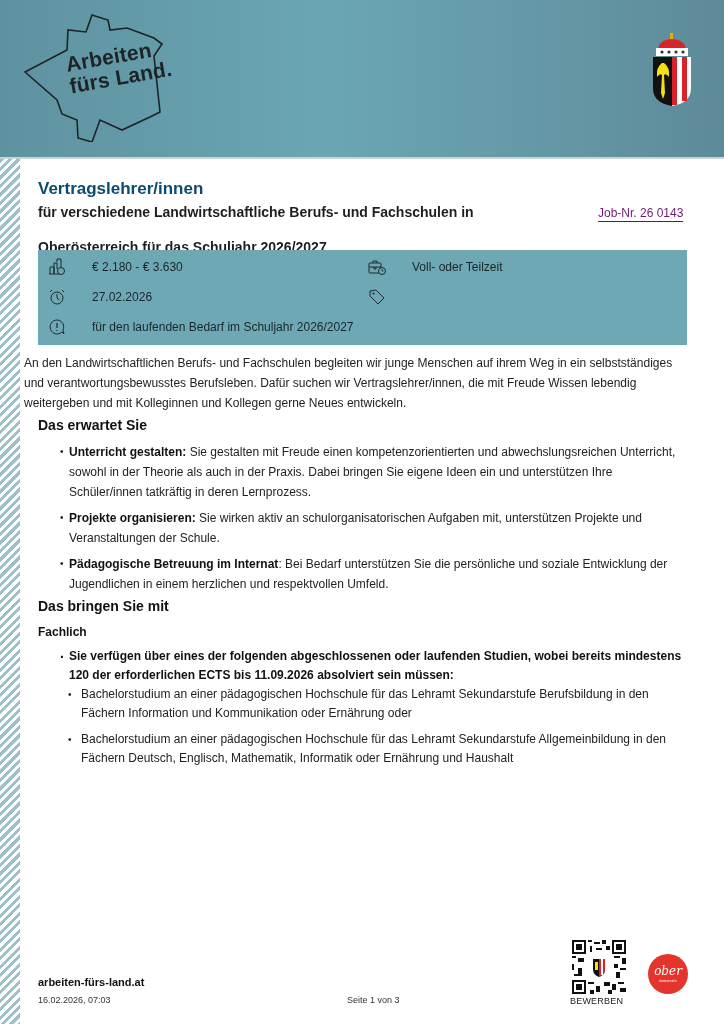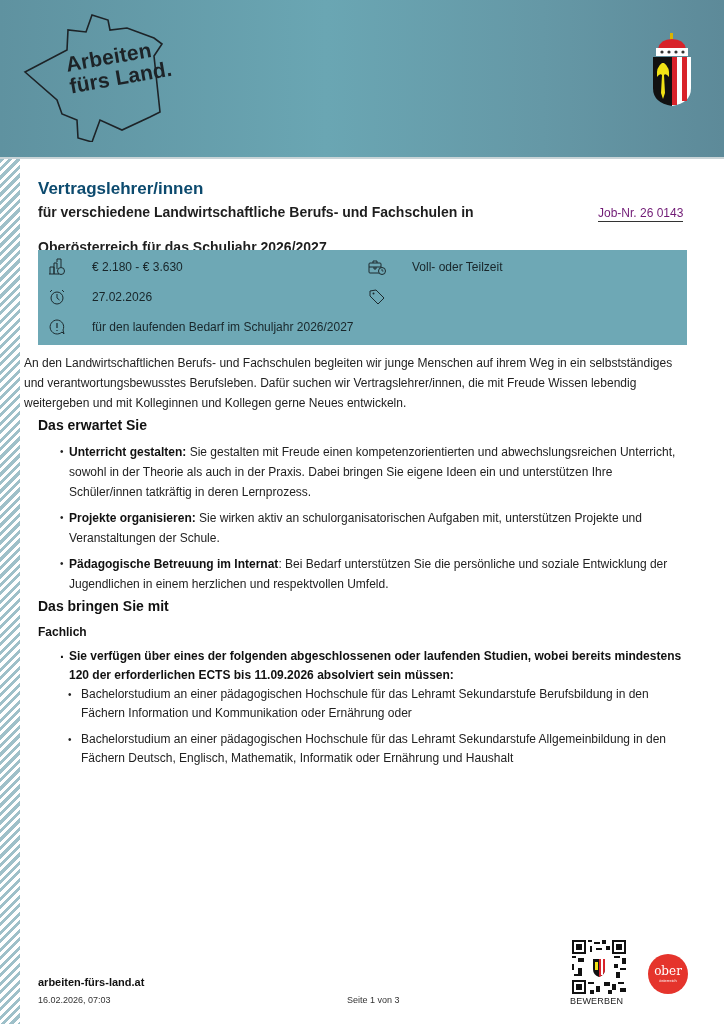--- a/index.html
+++ b/index.html
@@ -52,21 +52,21 @@
   .sub-bullets { position: absolute; left: 68px; top: 685px; width: 620px; list-style: none; }
   .sub-bullets li { position: relative; padding-left: 13px; font-size: 12px; line-height: 19px; color: #222; margin-bottom: 7px; }
   .sub-bullets li::before { content: "•"; position: absolute; left: 0; top: 0; font-size: 10px; }
 
   .footer-site { position: absolute; left: 38px; top: 976px; font-size: 11px; font-weight: bold; color: #111; }
   .footer-date { position: absolute; left: 38px; top: 995px; font-size: 9px; color: #333; }
   .footer-page { position: absolute; left: 347px; top: 995px; font-size: 9px; color: #333; }
   .qr { position: absolute; left: 572px; top: 940px; width: 54px; height: 54px; background: #fff; }
   .qr-label { position: absolute; left: 570px; top: 996px; font-size: 9px; color: #222; letter-spacing: 0.2px; }
   .ober { position: absolute; left: 648px; top: 954px; width: 40px; height: 40px; border-radius: 50%; background: #e5342c; color: #fff; text-align: center; }
-  .ober-main { font-family: "DejaVu Serif", serif; font-size: 12px; line-height: 12px; margin-top: 11px; display: block; }
+  .ober-main { font-family: "DejaVu Serif", serif; font-style: italic; font-size: 12px; line-height: 12px; margin-top: 11px; display: block; }
   .ober-sub { font-size: 4px; display: block; margin-top: 1px; }
 </style>
 </head>
 <body>
 
 <div class="header">
   <div class="logo">
     <svg width="170" height="130" viewBox="0 0 170 130">
       <path d="M3 60 L45 38 L46 18 L64 20 L70 3 L86 8 L88 18 L105 16 L132 26 L140 32 L132 44 L138 100 L128 105 L100 118 L78 108 L70 130 L56 126 L55 108 L40 102 L35 88 Z" fill="none" stroke="#1d2327" stroke-width="1.6" stroke-linejoin="miter"></path>
     </svg>

